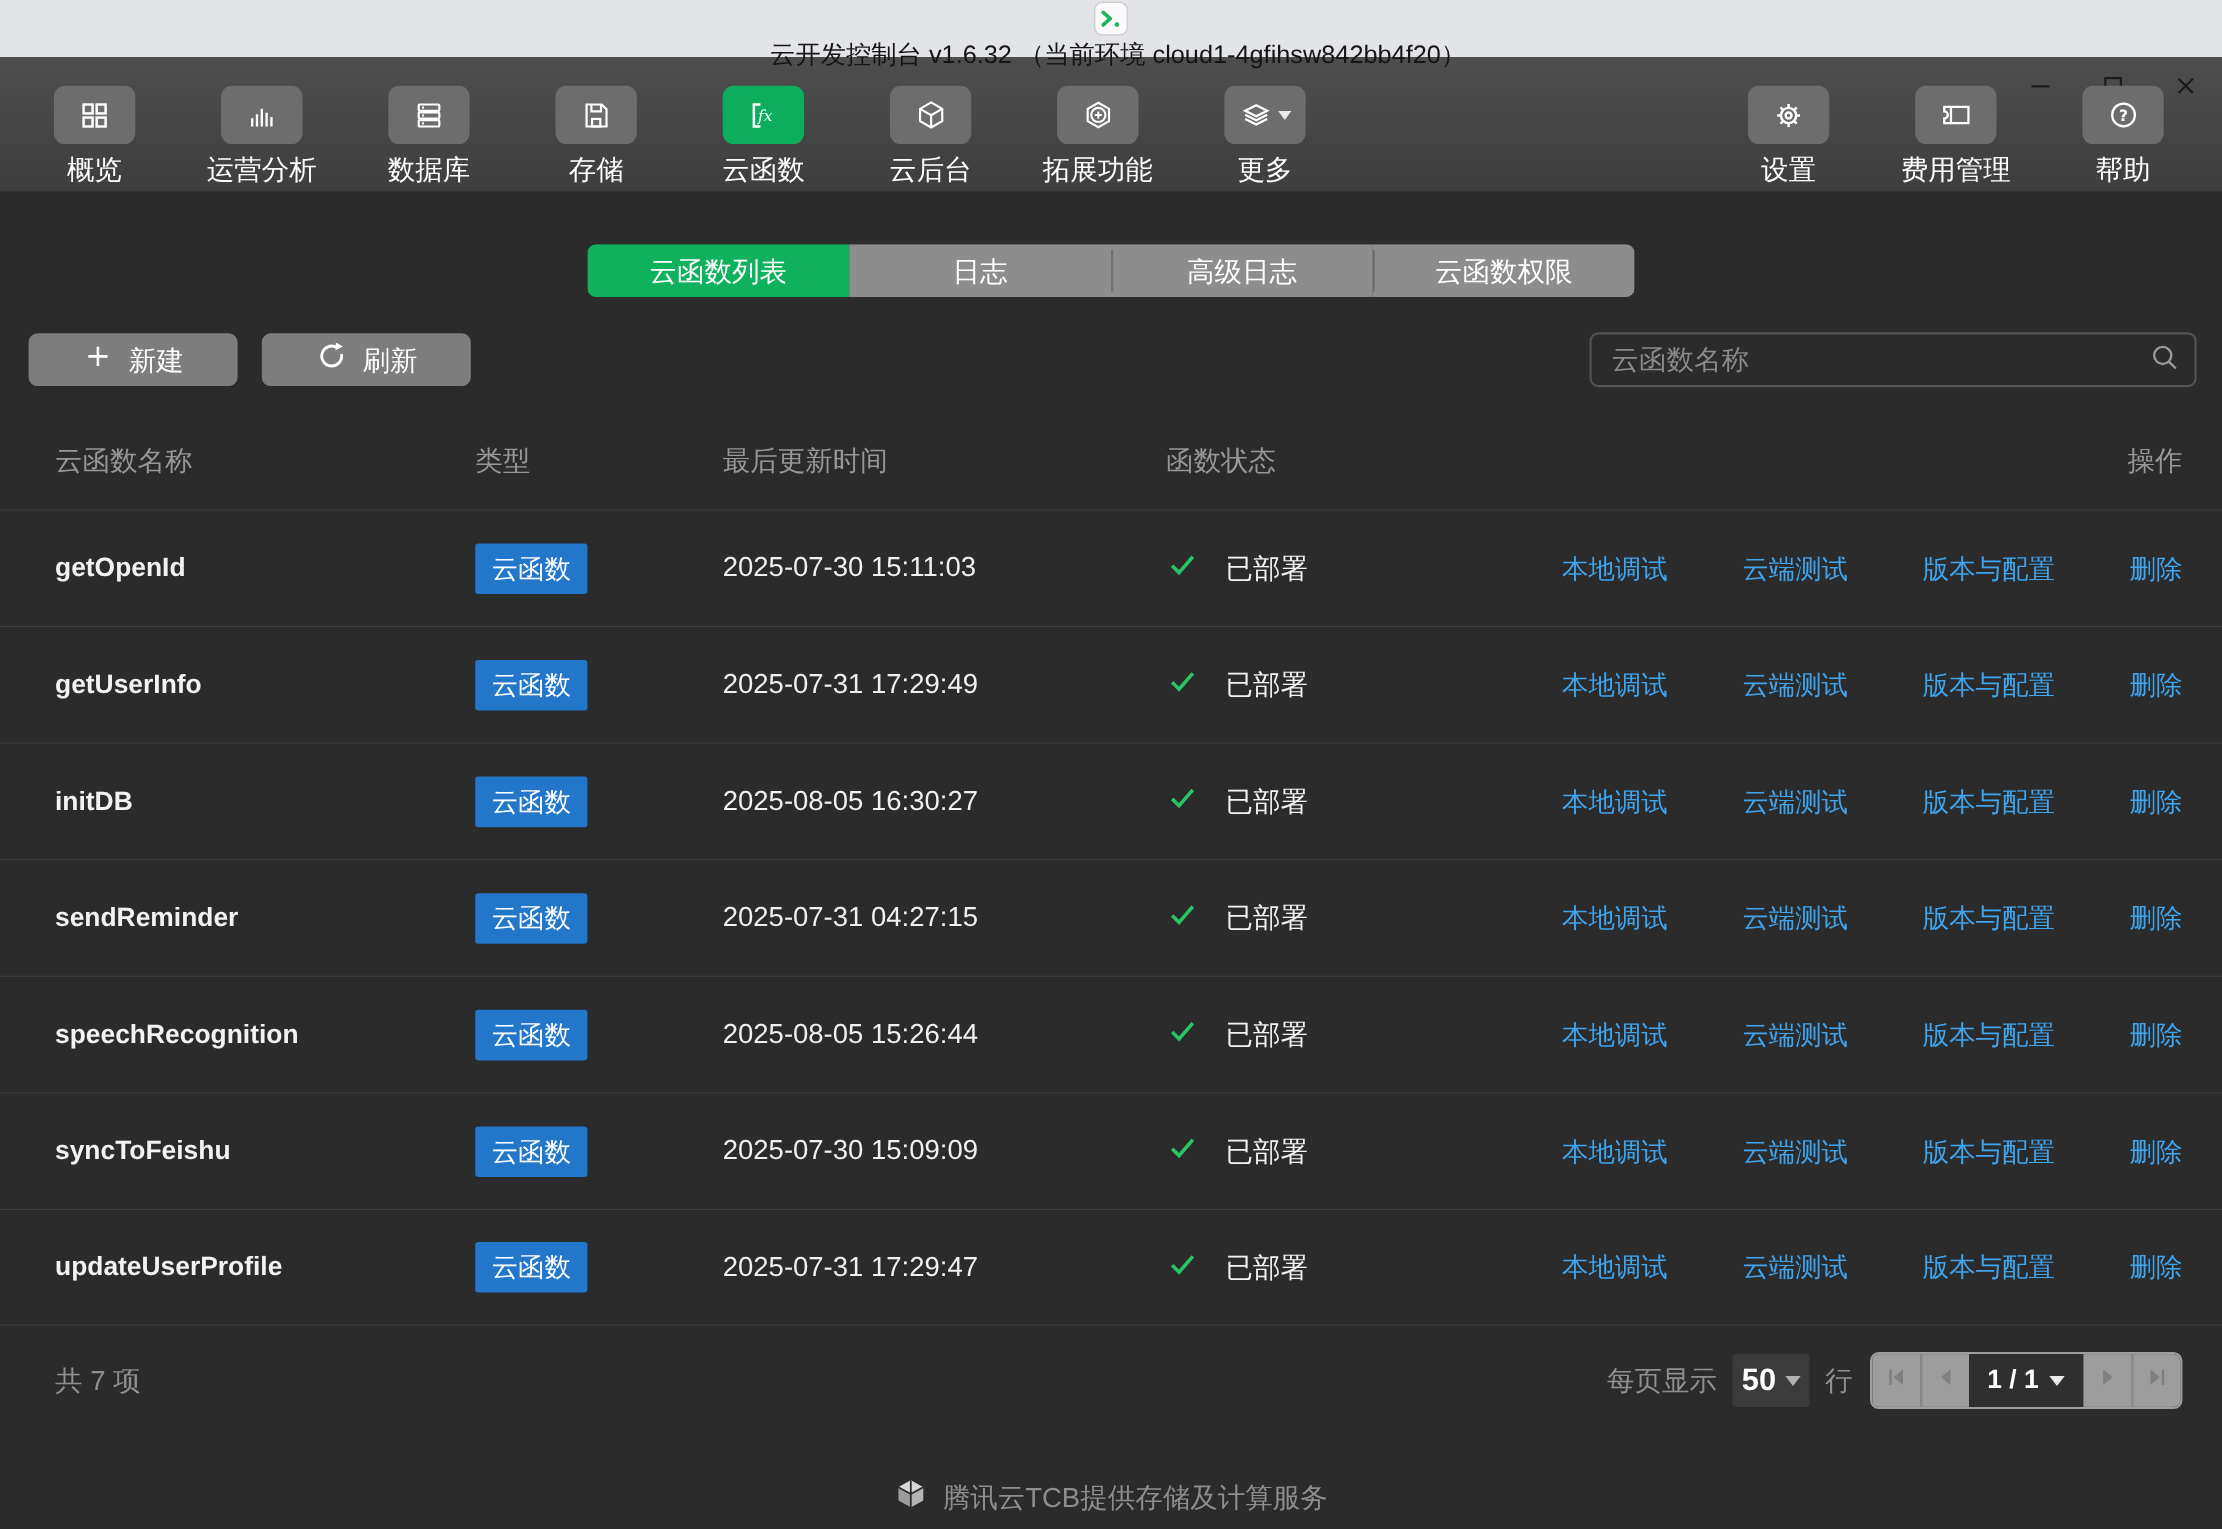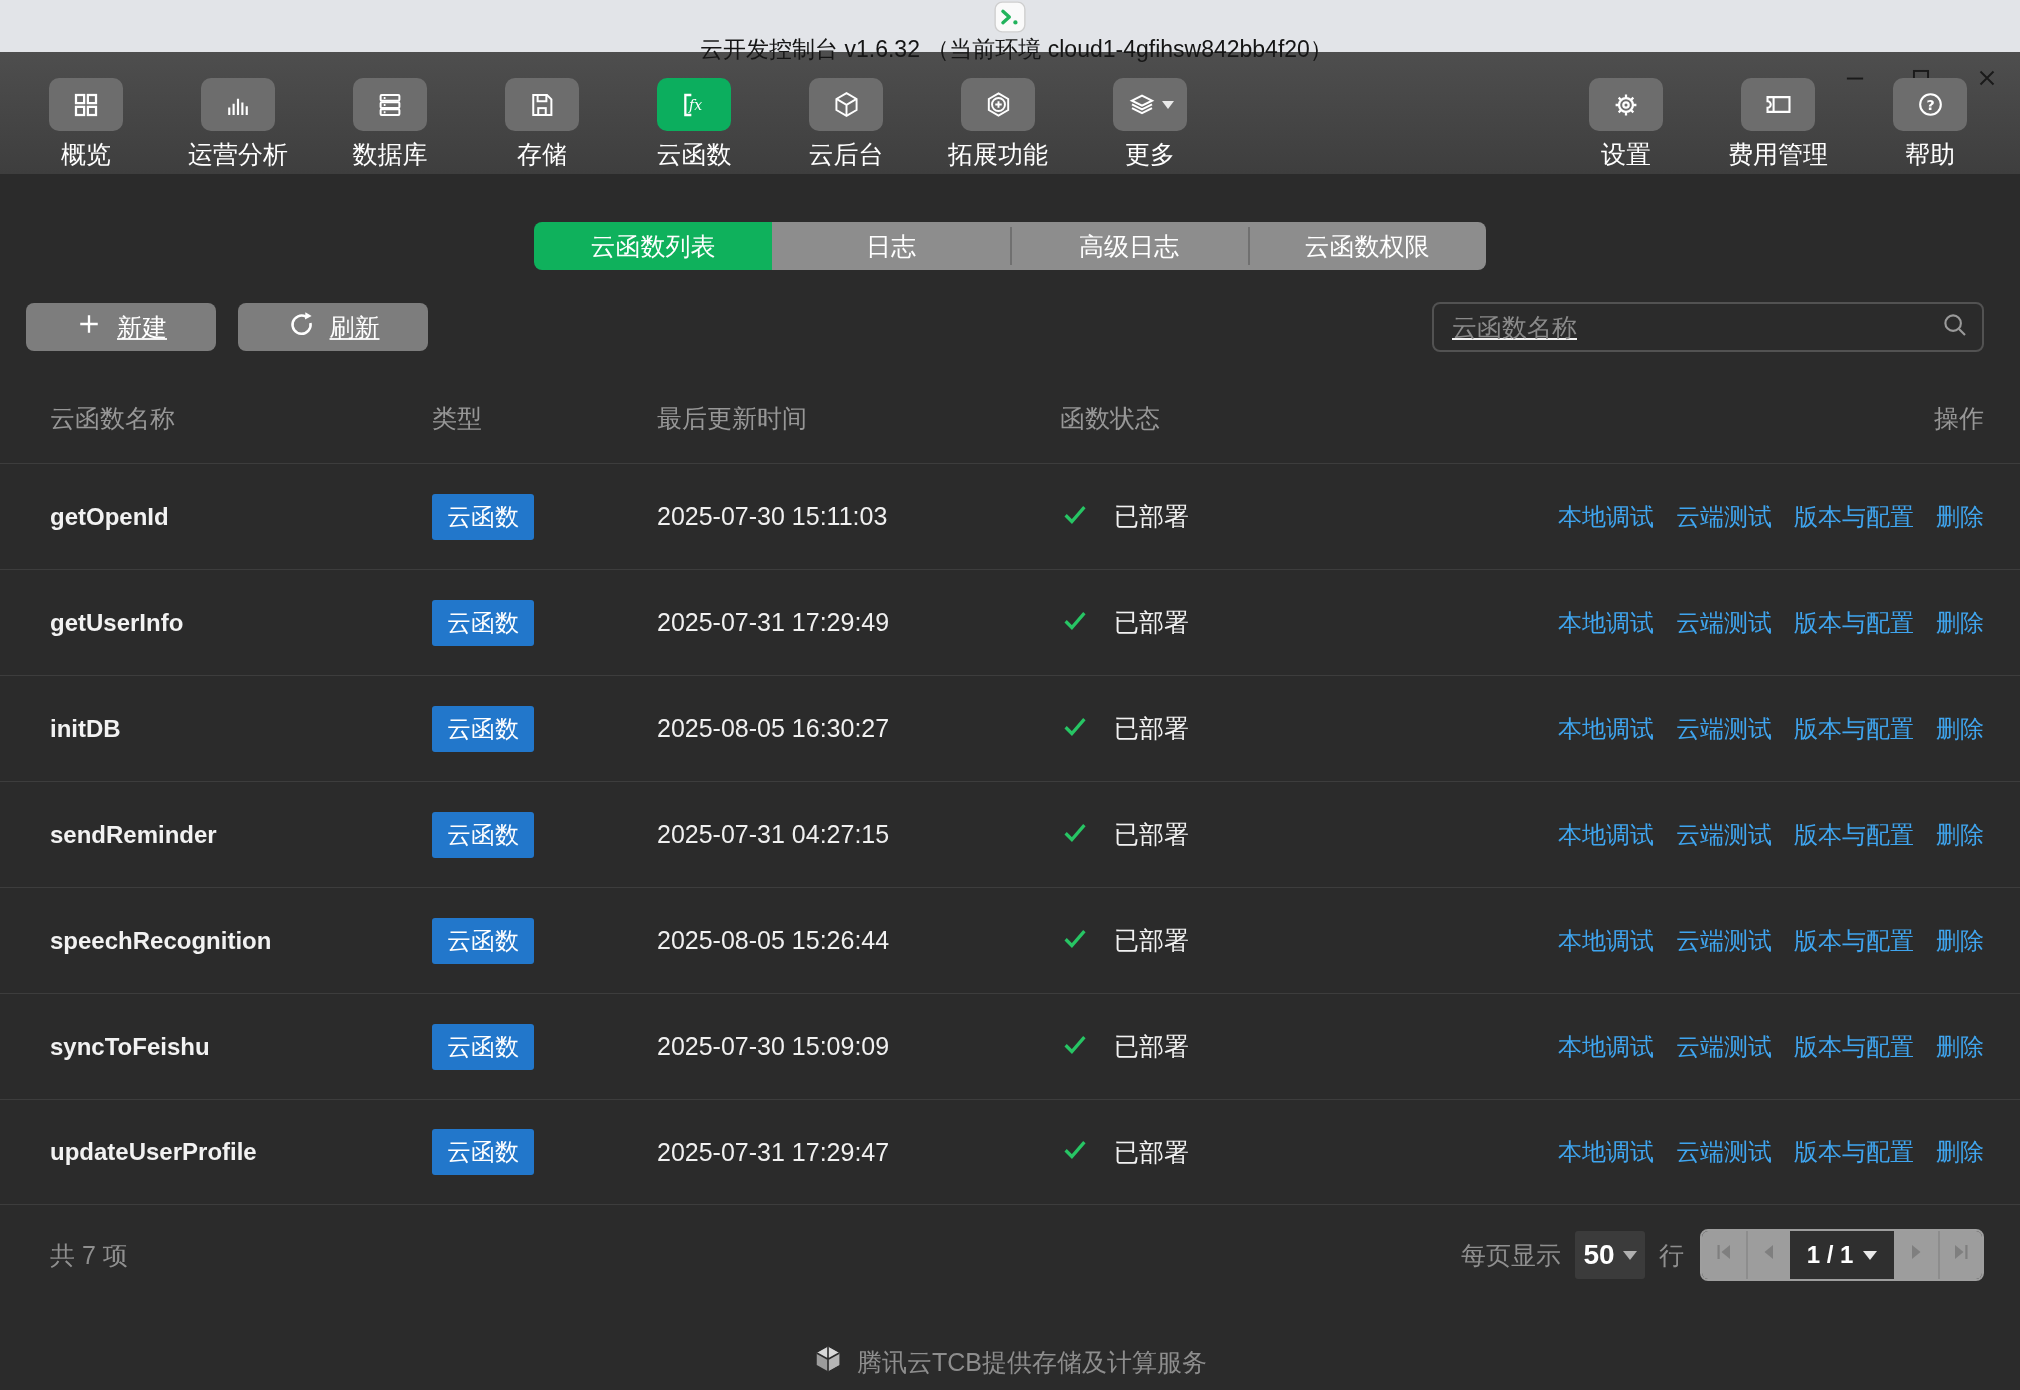--- a/index.html
+++ b/index.html
@@ -27,38 +27,38 @@
   .nav-label { margin-top:7px; font-size:25px; color:#fff; white-space:nowrap; }
   .caret-down { width:0; height:0; border-left:6px solid transparent; border-right:6px solid transparent; border-top:8px solid #e9e9e9; }
   
   .tabs-row { display:flex; justify-content:center; margin-top:48px; }
   .tab-group { display:flex; border-radius:8px; overflow:hidden; }
   .tab { width:238px; height:48px; display:flex; align-items:center; justify-content:center; background:#8d8d8d; color:#fff; font-size:25px; cursor:pointer; position:relative; }
   .tab + .tab::before { content:""; position:absolute; left:0; top:5px; bottom:5px; width:2px; background:#707070; }
   .tab.active { background:#0fb15c; }
   .tab.active + .tab::before { display:none; }
   
-  .toolbar { display:flex; align-items:center; margin-top:32px; padding:0 36px 0 26px;text-decoration:underline; }
+  .toolbar { display:flex; align-items:center; margin-top:32px; padding:0 23px 0 26px; }
   .btn { height:48px; width:190px; background:#7d7d7d; border:none; border-radius:8px; color:#fff; font-size:25px; display:flex; align-items:center; justify-content:center; gap:14px; cursor:pointer; font-family:inherit; }
   .btn + .btn { margin-left:22px; }
   .search-box { margin-left:auto; width:552px; height:50px; border:2px solid #525252; border-radius:8px; display:flex; align-items:center; padding:0 12px 0 18px; }
   .search-input { flex:1; background:transparent; border:none; outline:none; color:#dddddd; font-size:25px; font-family:inherit; }
   .search-input::placeholder { color:#8a8a8a; }
   
   .table { margin-top:16px; }
   .thead, .trow { display:grid; grid-template-columns:382px 225px 403px 1fr max-content; align-items:center; padding:0 36px 0 50px; }
   .thead { padding-top:34px; padding-bottom:28px; color:#979797; font-size:25px; }
   .col-actions-h { text-align:right; }
   .trow { height:106px; border-top:1px solid #3d3d3d; }
   .trow:last-child { border-bottom:1px solid #3d3d3d; }
   .fn-name { color:#f2f2f2; font-size:24px; font-weight:700; }
   .badge { display:inline-block; background:#2277cb; color:#fff; font-size:24px; padding:7px 15px; border-radius:3px; width:max-content; }
   .time { color:#f0f0f0; font-size:25px; }
   .status { display:flex; align-items:center; gap:24px; color:#f2f2f2; font-size:25px; }
-  .actions { display:flex; gap:22px; justify-content:flex-end;font-family:Liberation Serif, serif; }
+  .actions { display:flex; gap:68px; justify-content:flex-end;font-family:Liberation Serif, serif; }
   .action-link { color:#3fa5ef; font-size:24px; cursor:pointer; text-decoration:none; white-space:nowrap; }
   
   .footerbar { display:flex; align-items:center; padding:12px 36px 0 50px; height:88px; color:#8f8f8f; font-size:25px; }
   .footer-right { margin-left:auto; display:flex; align-items:center; }
   .ps-label { margin-right:14px; }
   .page-size { height:48px; width:70px; background:#3b3b3b; color:#fff; display:flex; align-items:center; justify-content:center; gap:8px; border-radius:3px; cursor:pointer; font-size:28px; font-weight:700; }
   .page-size .caret-down { border-left-width:7px; border-right-width:7px; border-top-width:9px; border-top-color:#b0b0b0; }
   .rows-unit { margin-left:14px; }
   .pager { display:flex; margin-left:16px; border:2px solid #9e9e9e; border-radius:8px; overflow:hidden; height:52px; }
   .pg-btn { width:44px; background:#9d9d9d; display:flex; align-items:center; justify-content:center; cursor:pointer; }

